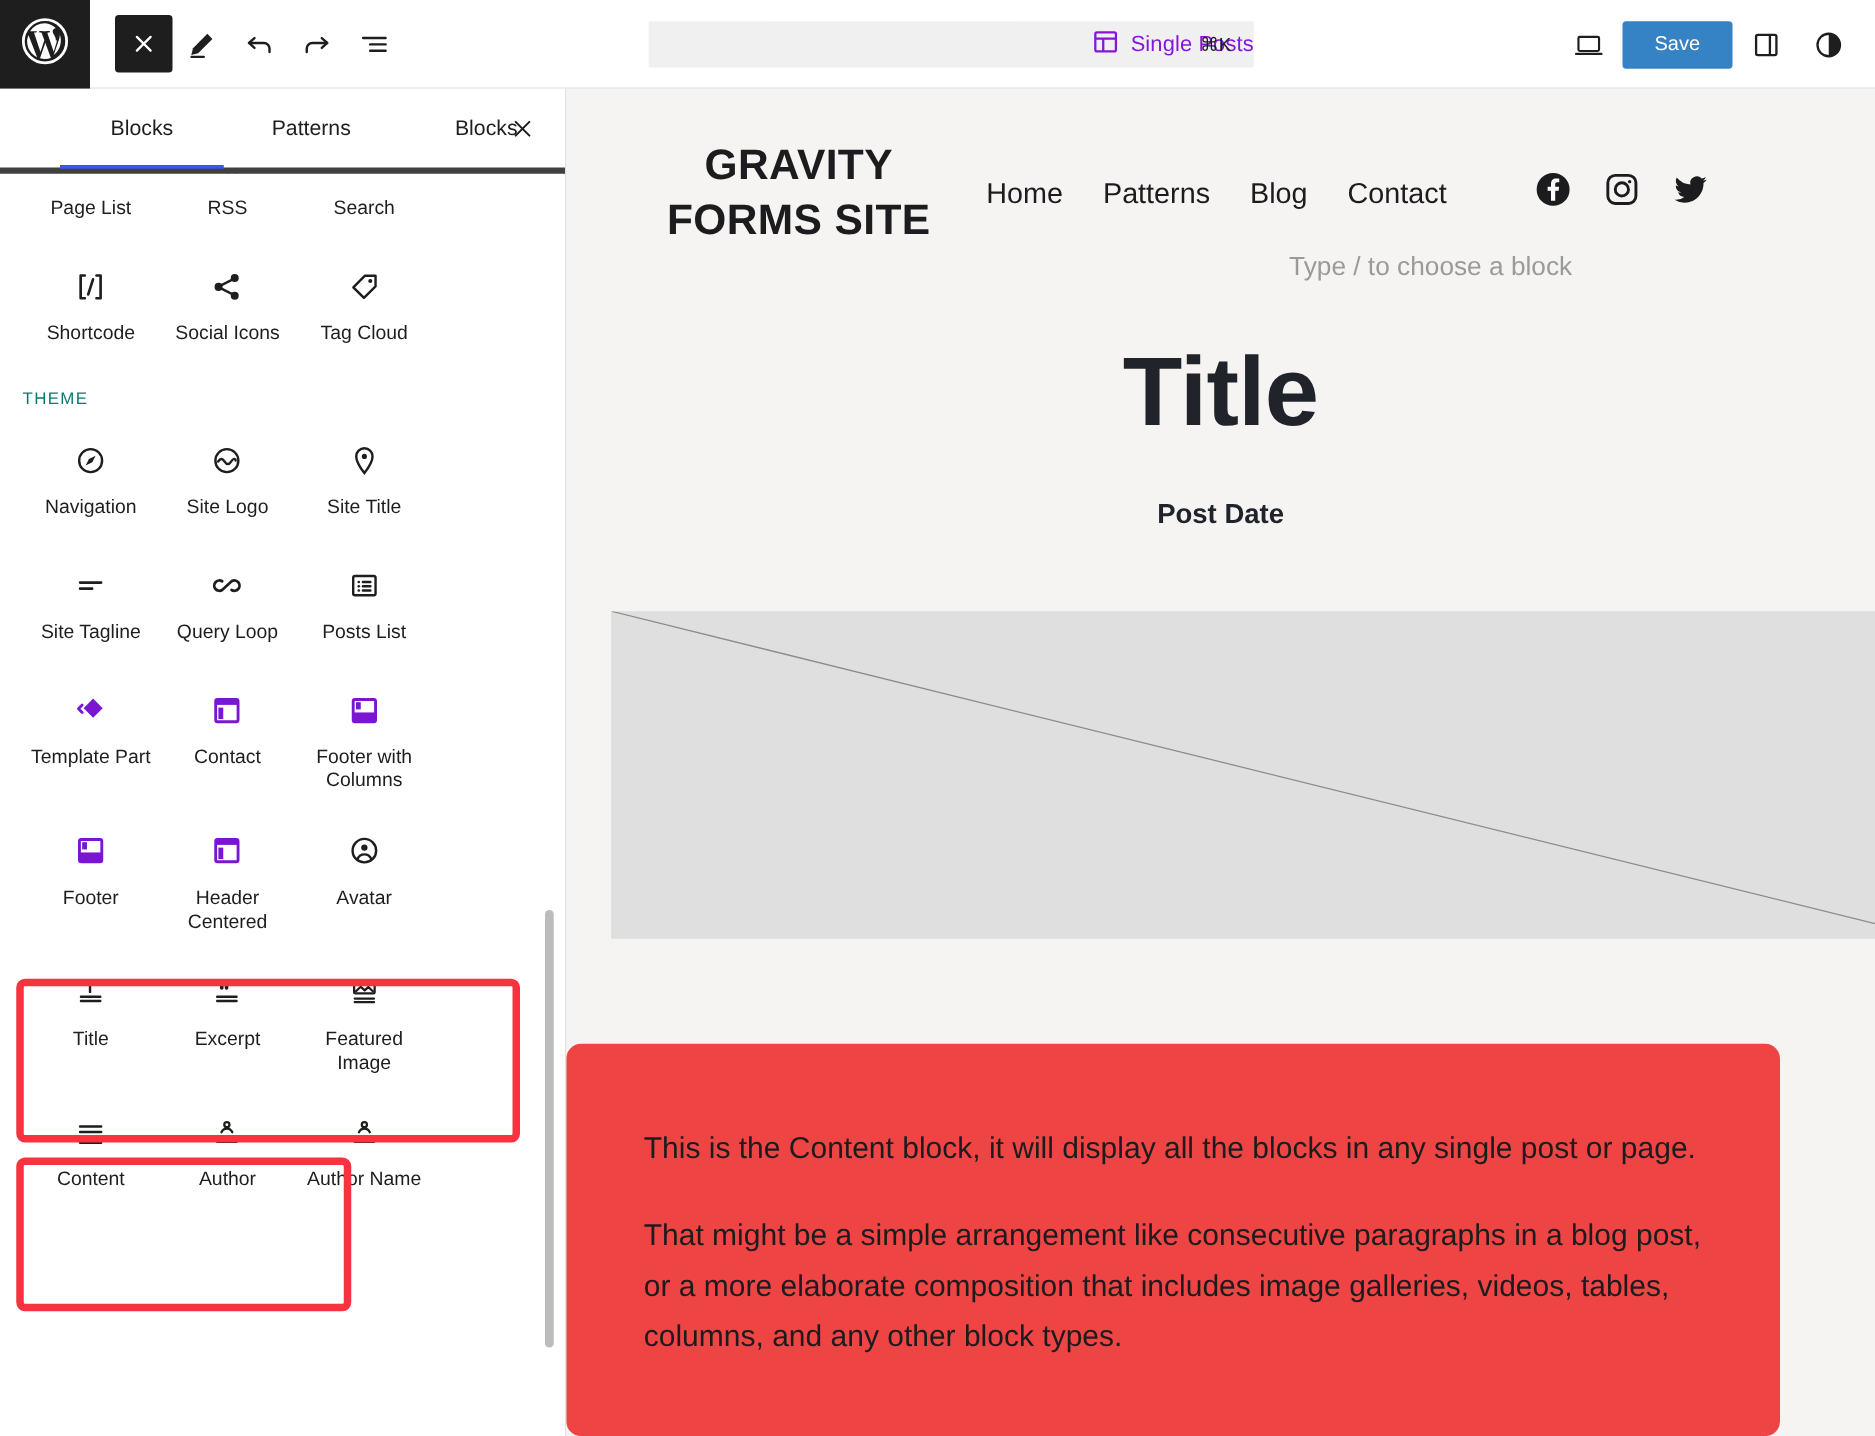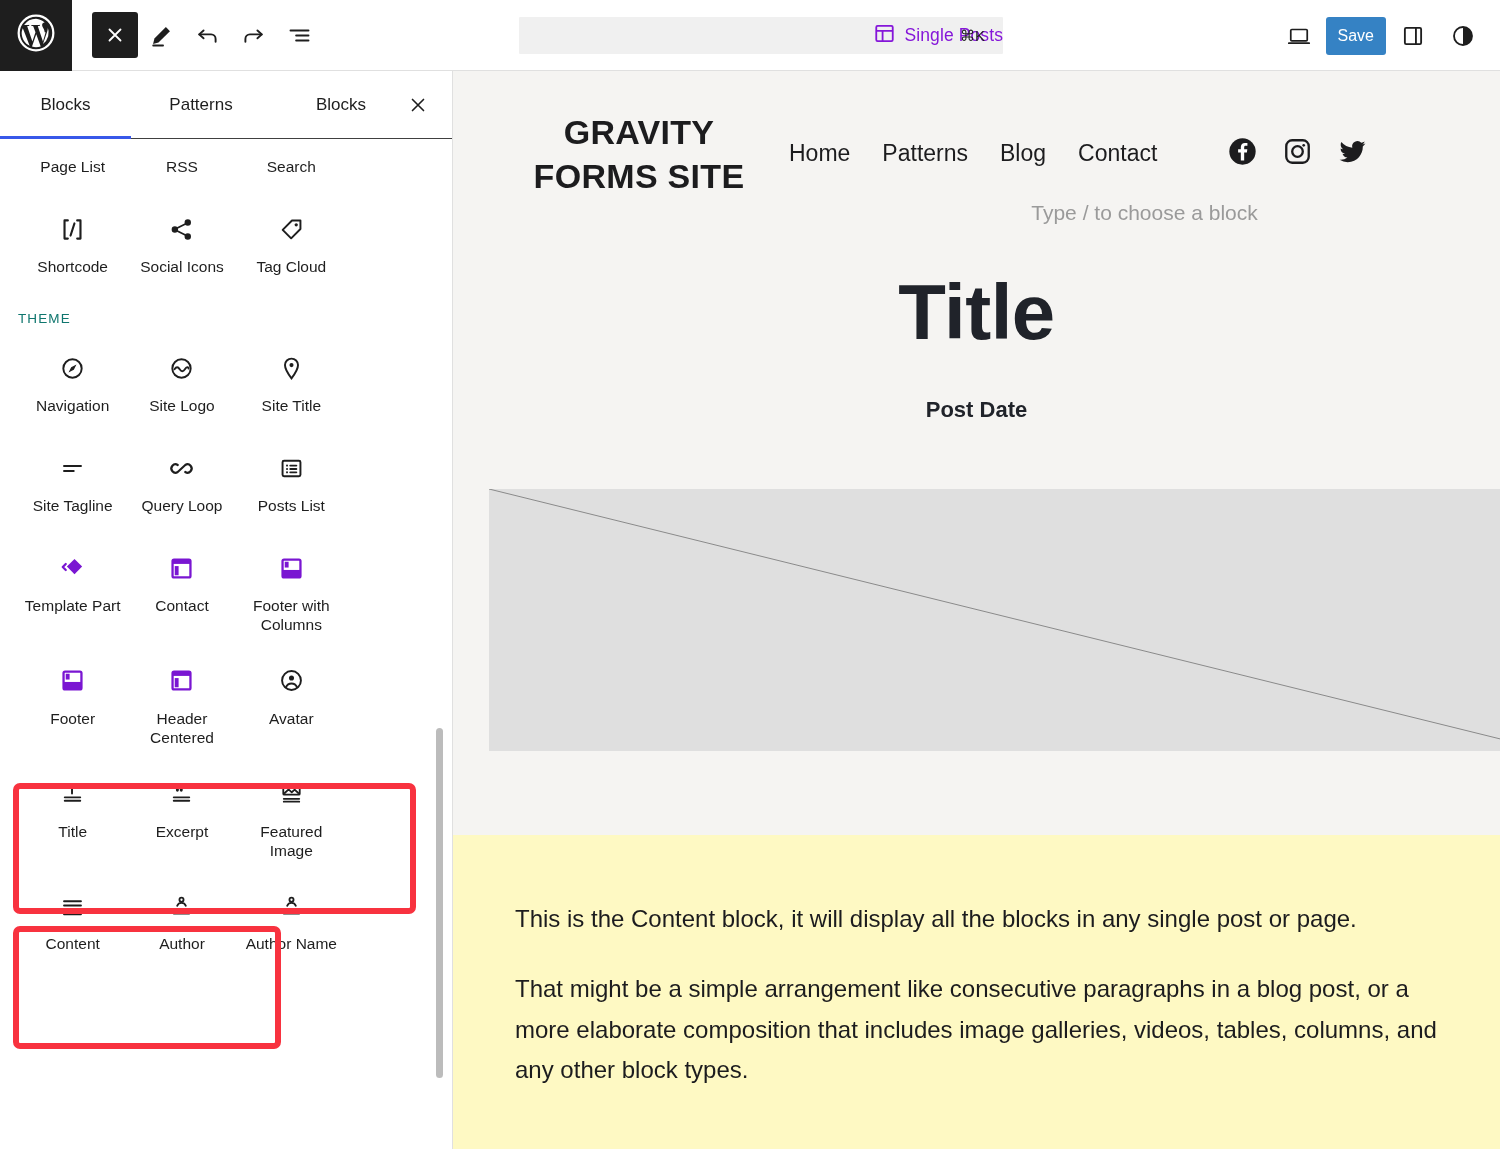--- a/index.html
+++ b/index.html
@@ -32,36 +32,37 @@
   }
   .cmd-inner { display: flex; align-items: center; gap: 9px; }
   .cmd-label { color: #8516d9; font-size: 17.5px; letter-spacing: .1px; }
   .cmd-kbd { position: absolute; right: 18px; font-size: 15px; color: #1e1e1e; }
   .tb-right {
     position: absolute; right: 14px; top: 0; height: 71px;
     display: flex; align-items: center; gap: 4px;
   }
   .save-btn {
     background: #3582c4; color: #fff; border: none; border-radius: 3px;
-    font-size: 16px; padding: 10px 12px; cursor: pointer;
+    font-size: 16px; padding: 10px 26px; cursor: pointer;
     font-family: "Liberation Sans", sans-serif;
   }
   .icon-btn {
     width: 46px; height: 46px; display: flex; align-items: center; justify-content: center;
     background: none; border: none; cursor: pointer;
   }
 
   
   .inserter {
     position: absolute; top: 71px; left: 0; width: 453px; height: 1078px;
     background: #fff; border-right: 1px solid #e0e0e0; overflow: hidden;
   }
   .ins-tabs {
     display: flex; align-items: center; height: 68px; position: relative;
-    border-bottom: 1px solid #404040;
+    border-bottom: 5px solid #404040;
+    padding-left: 48px;
   }
   .ins-tab {
     flex: 0 0 auto; text-align: center; font-size: 17px; color: #1e1e1e;
     cursor: pointer; position: relative; height: 100%;
     display: flex; align-items: center; justify-content: center;
   }
   .ins-tab:nth-child(1) { width: 131px; }
   .ins-tab:nth-child(2) { width: 140px; }
   .ins-tab:nth-child(3) { width: 140px; }
   .ins-tab.active::after {
@@ -138,22 +139,22 @@
     text-align: center; font-size: 22px; font-weight: 700; color: #20232a;
     margin-top: 46px;
   }
   .feat-img {
     position: absolute; left: 36px; top: 418px; width: 1060px; height: 262px;
     background: #dfdfdf; overflow: hidden;
   }
   .feat-img svg { display: block; }
 
   .content-area {
-    position: absolute; left: 0; top: 764px; width: 1047px; height: 314px;
-    background: #fef9c3; padding: 64px 62px 0 62px;
+    position: absolute; left: 0; top: 764px; width: 971px; height: 314px;
+    background: #ef4444; padding: 64px 62px 0 62px; border-radius: 12px;
   }
   .content-area p {
     font-size: 24px; line-height: 1.68; color: #1c1c1e;
   }
   .content-area p + p { margin-top: 30px; }
 </style>
 </head>
 <body>
 
 <div class="toolbar">

